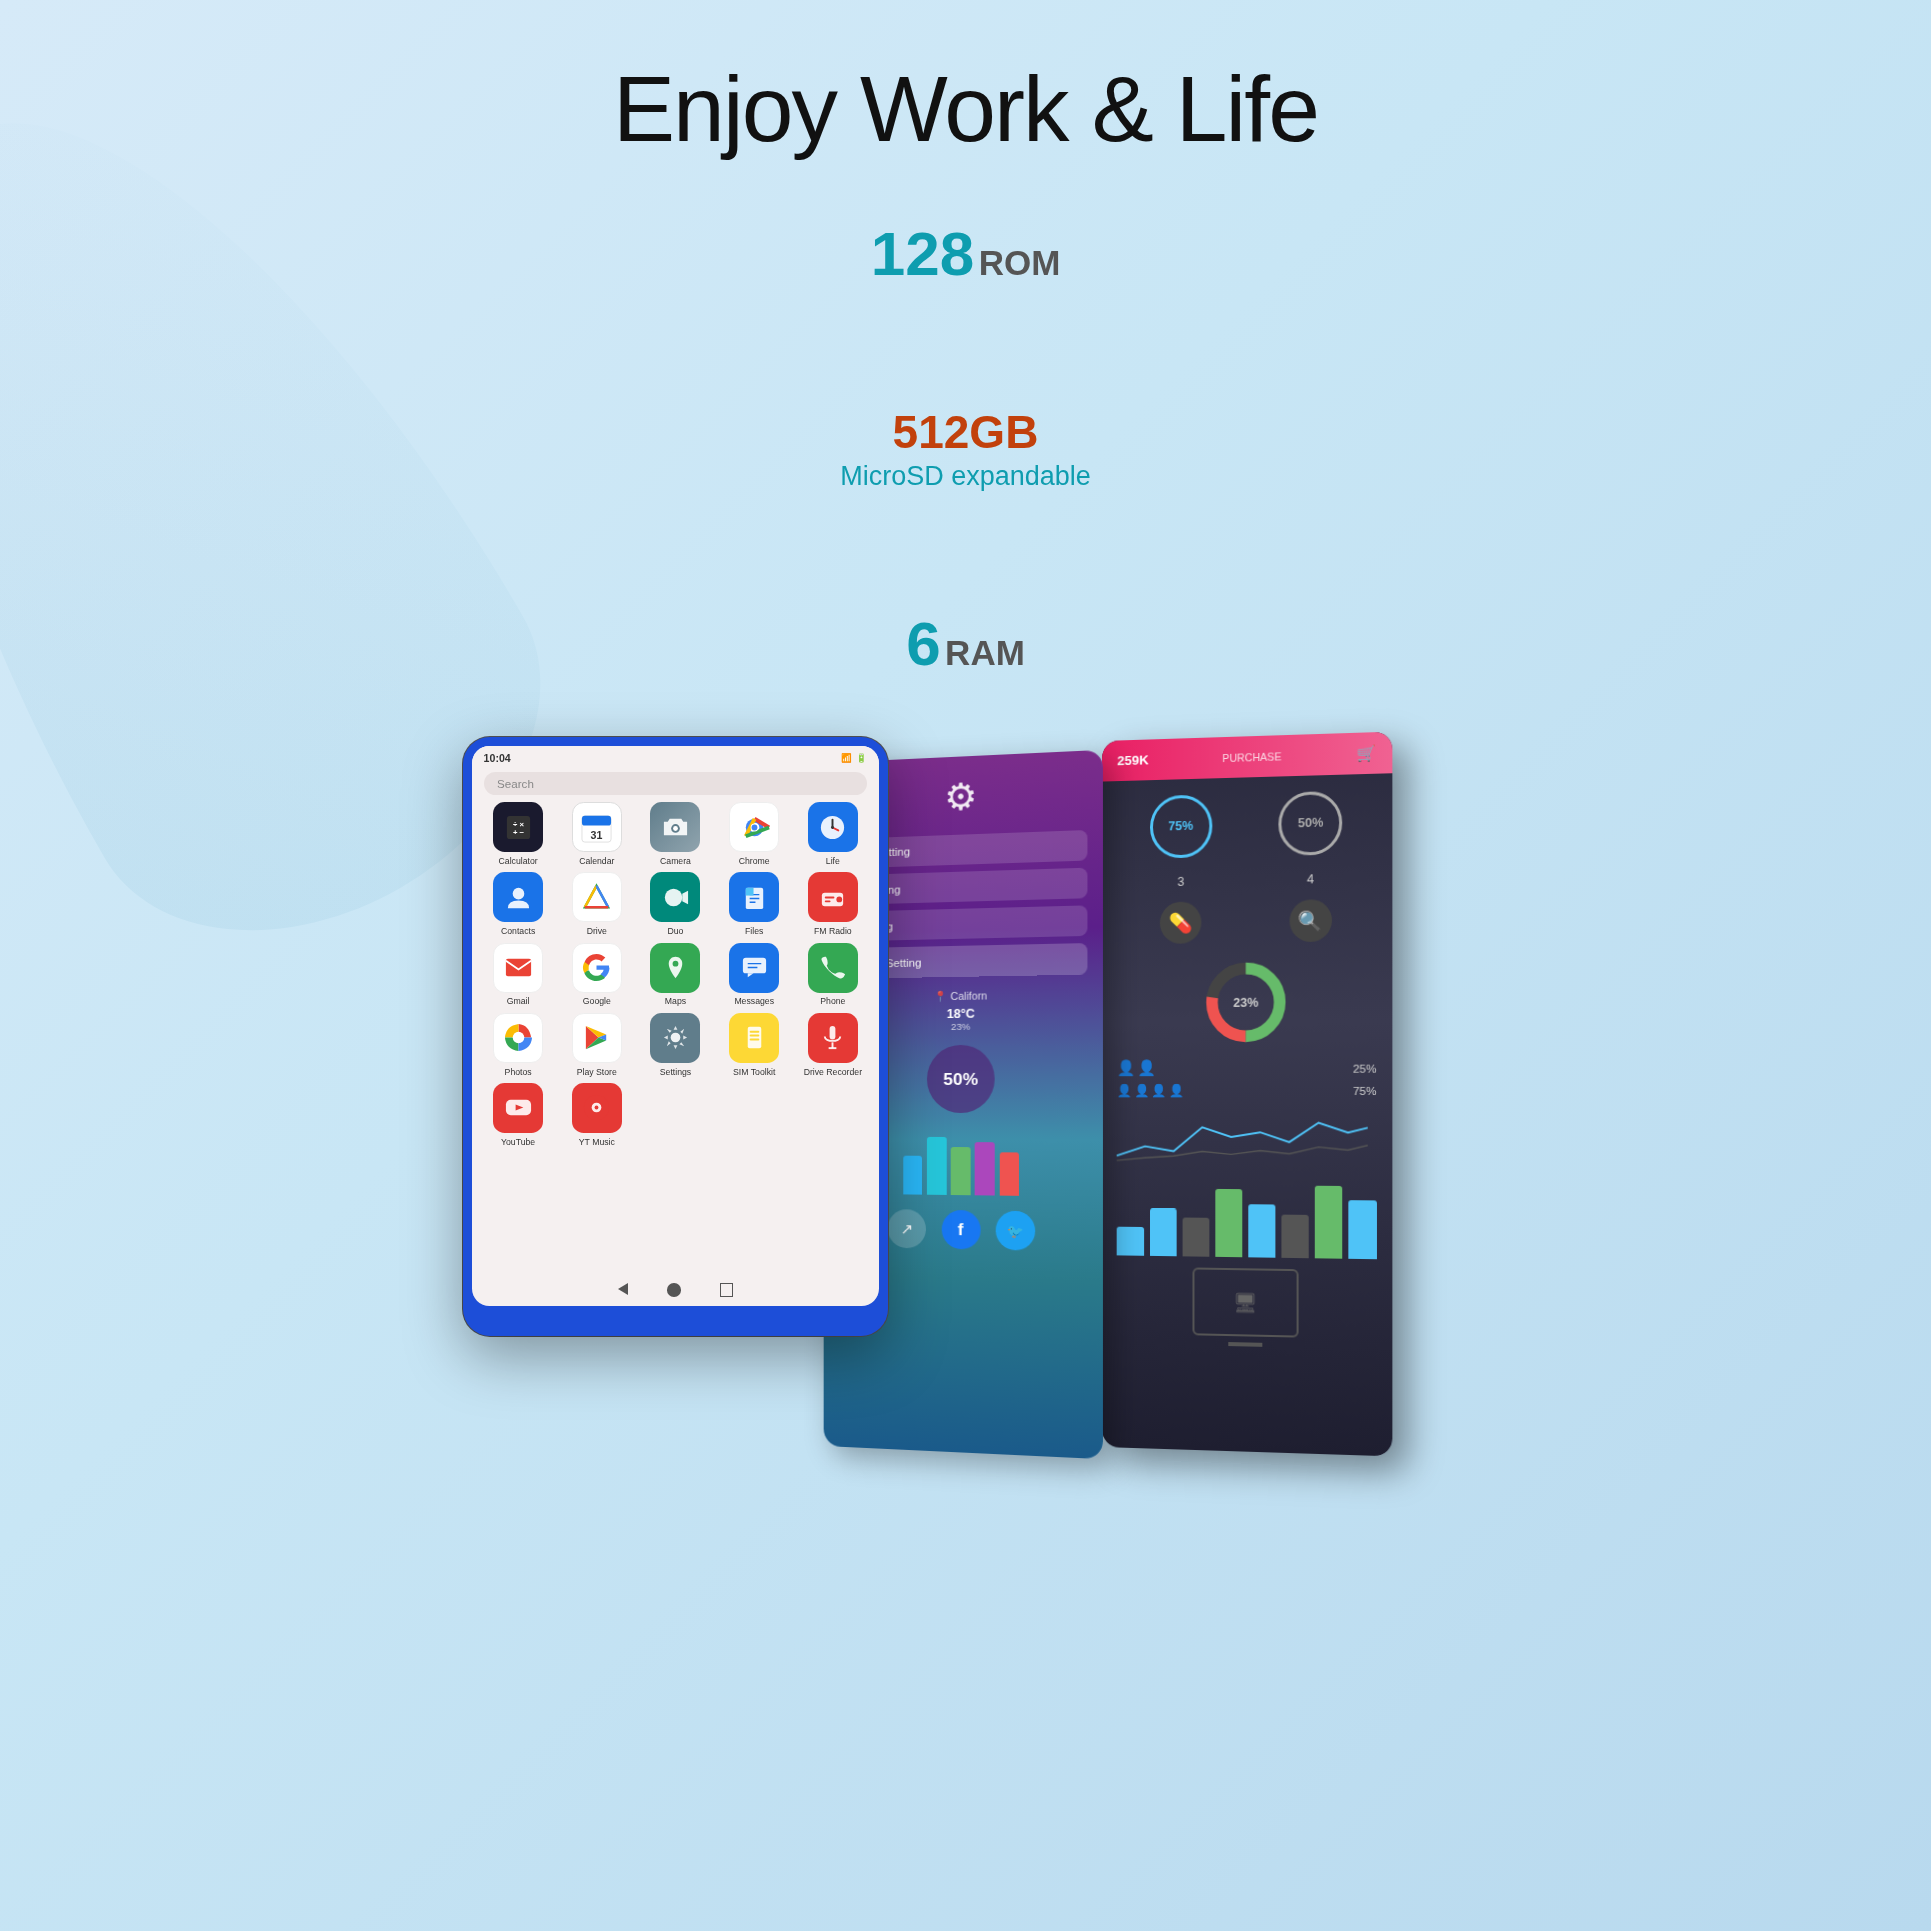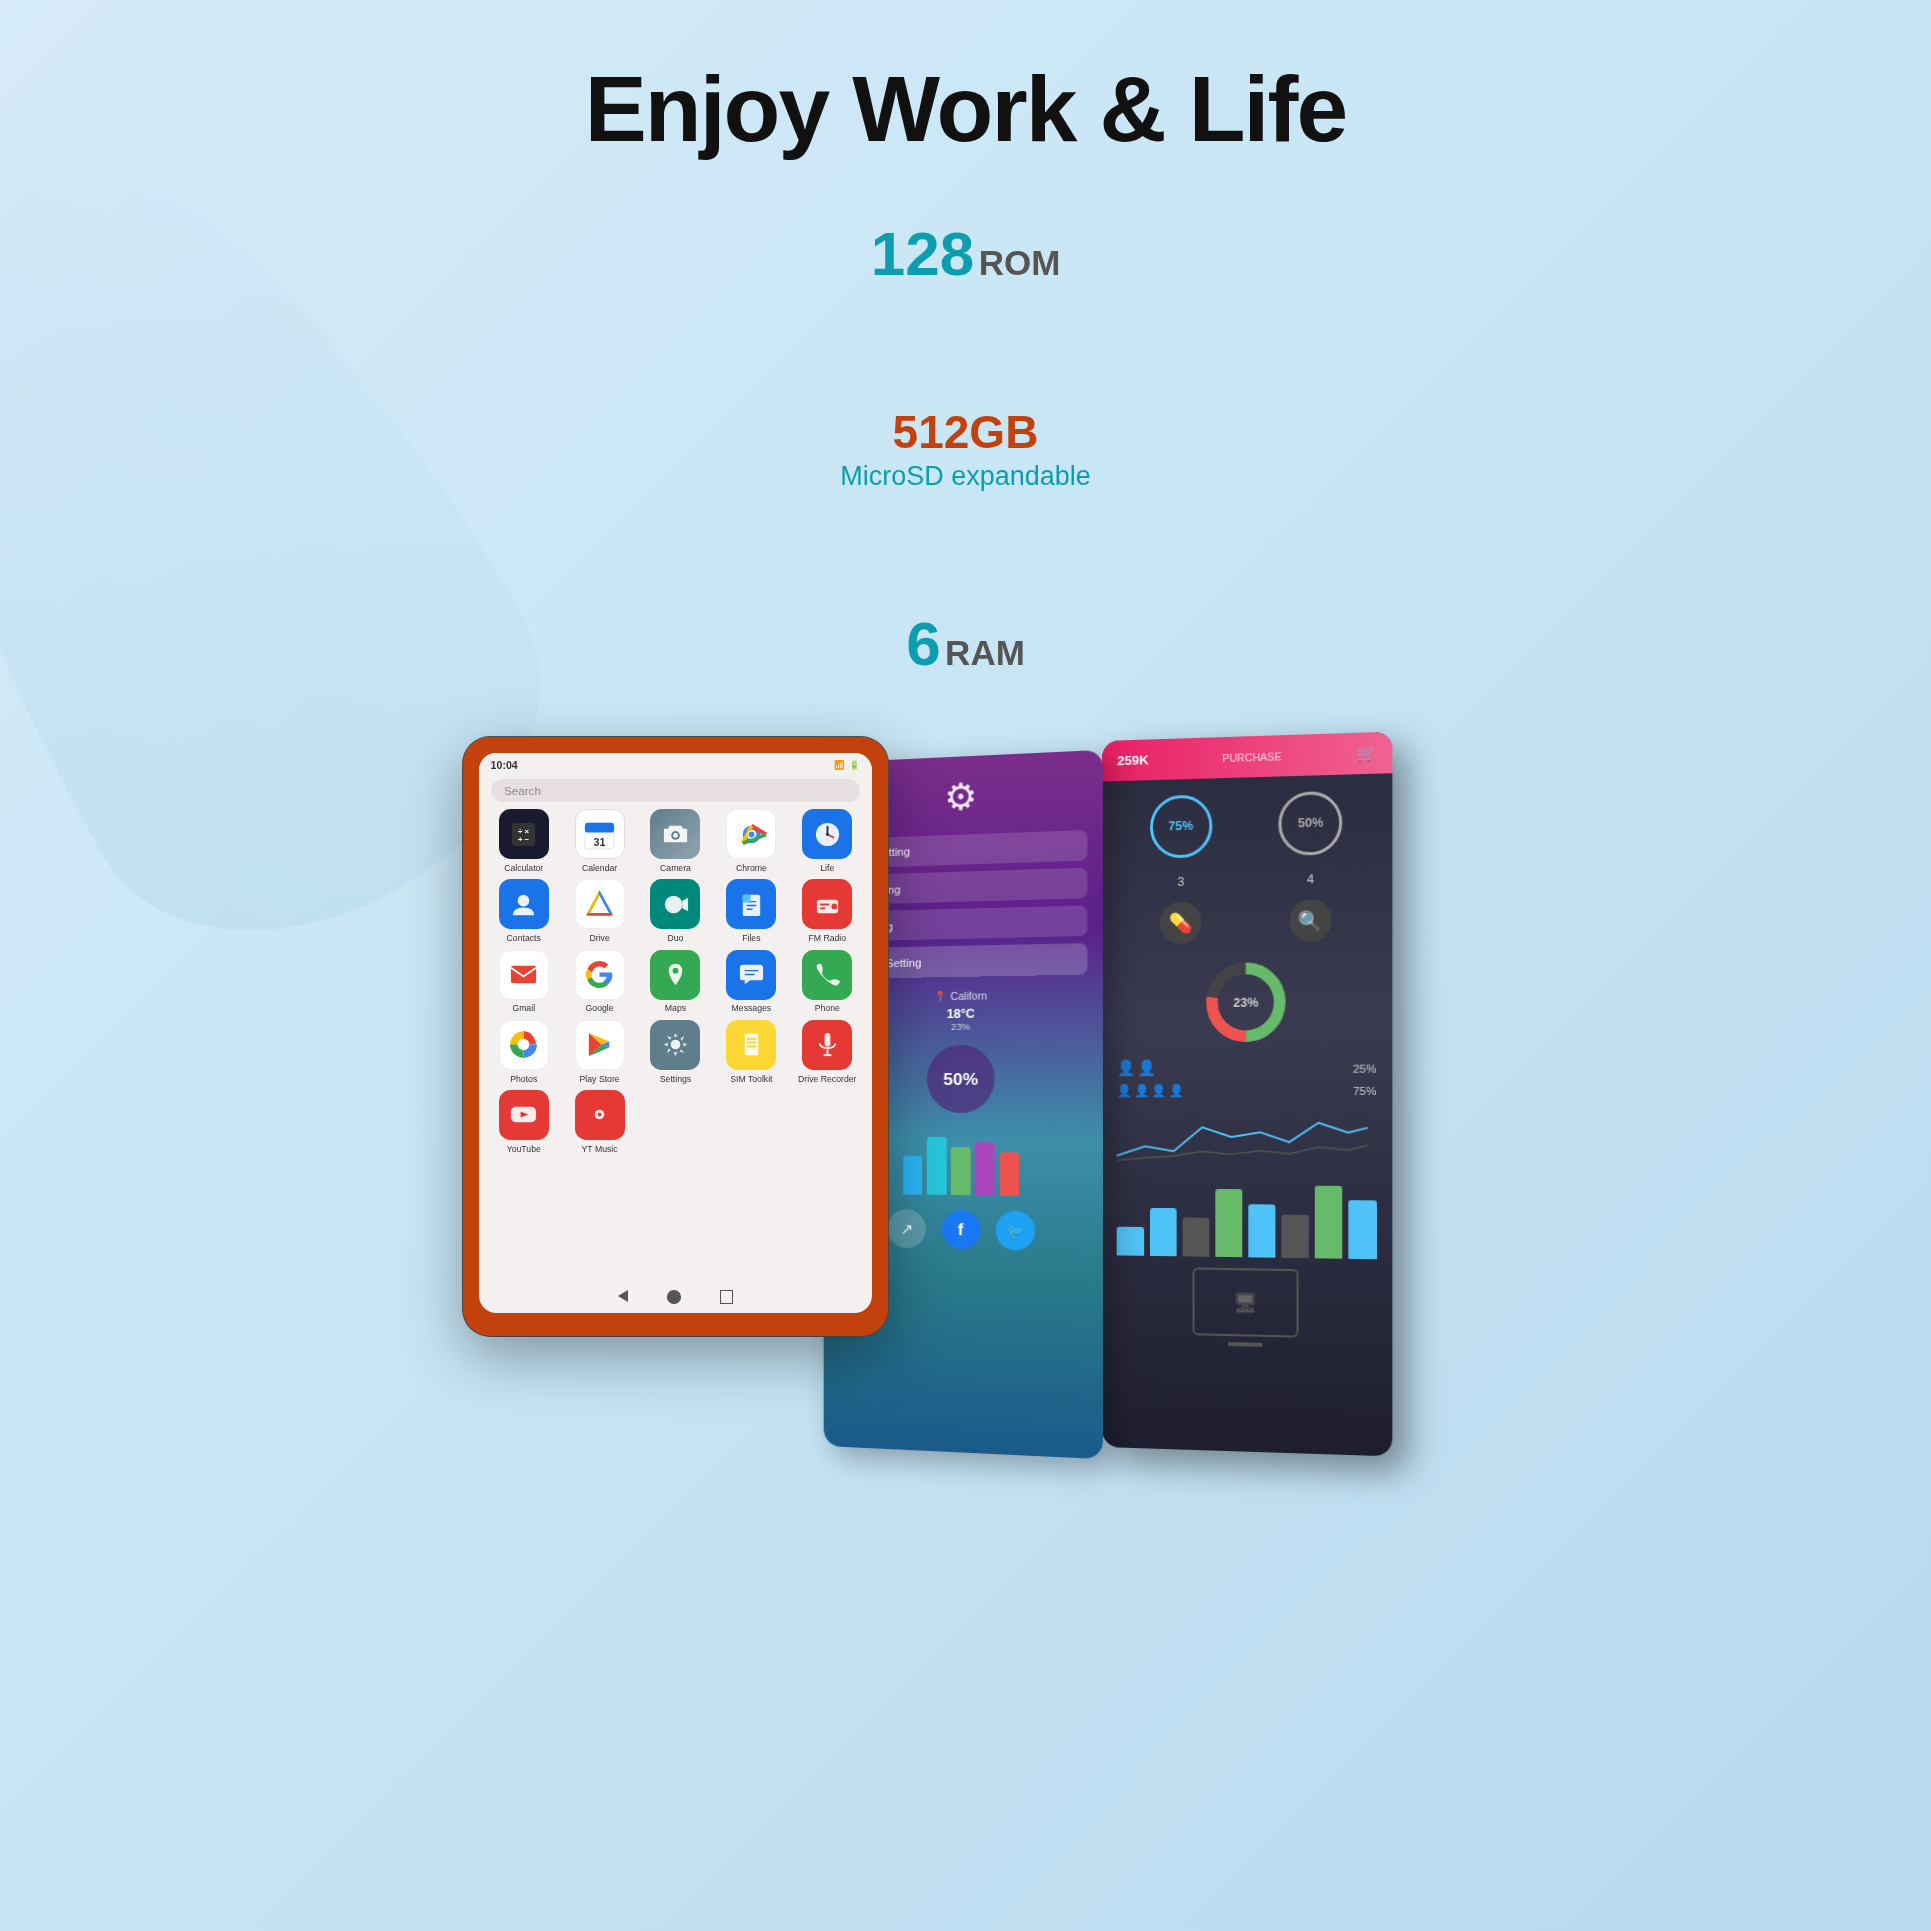--- a/index.html
+++ b/index.html
@@ -28,21 +28,21 @@
 
     
     .header {
       text-align: center;
       padding: 58px 19.3px 29px;
       position: relative;
       z-index: 10;
     }
     .header-title {
       font-size: 93px;
-      font-weight: 700;
+      font-weight: 400;
       color: #111;
       letter-spacing: -1.9px;
       line-height: 1.1;
     }
     .header-subtitle {
       font-size: 31px;
       color: #333;
       margin-top: 9.7px;
       font-weight: 400;
     }
@@ -88,23 +88,23 @@
 
     
     .tablet-wrapper {
       position: relative;
       z-index: 20;
       margin-top: 19.3px;
     }
     .tablet {
       width: 425px;
       height: 599px;
-      background: #c2410c;
+      background: #1d4ed8;
       border-radius: 27px;
-      padding: 16px;
+      padding: 9px;
       box-shadow: 0 19.3px 58px rgba(0,0,0,0.35), 0 0 0 1px #555;
       position: relative;
     }
     .tablet-screen {
       width: 100%;
       height: 560px;
       background: #f5f0f0;
       border-radius: 17.4px;
       overflow: hidden;
       position: relative;

